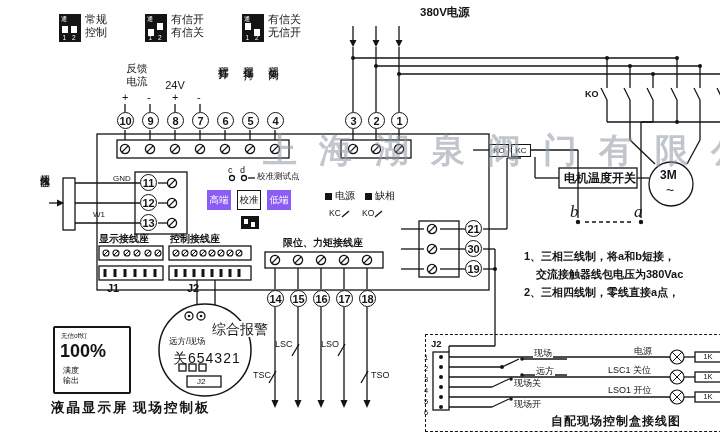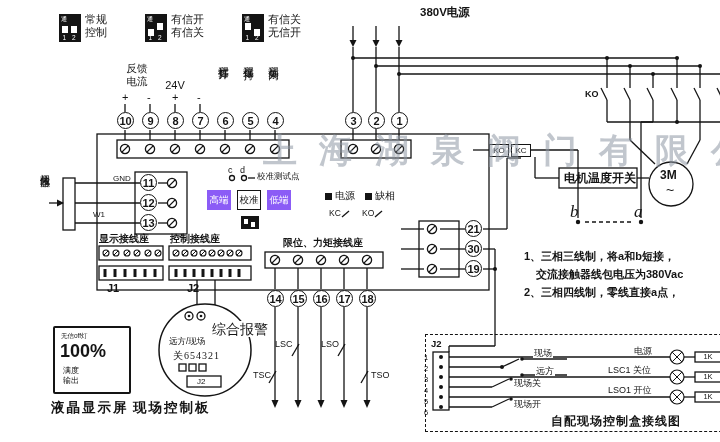--- a/index.html
+++ b/index.html
@@ -451,21 +451,21 @@
 <div class="lcd">
   <div class="t" style="left:6px;top:4px;font-size:6.5px;">无信off灯</div>
   <div class="t" style="left:5px;top:13px;font-size:18px;font-weight:700;">100%</div>
   <div class="t" style="left:8px;top:38px;font-size:8px;">满度</div>
   <div class="t" style="left:8px;top:48px;font-size:8px;">输出</div>
 </div>
 <div class="t caption" style="left:14px;top:400px;">液晶显示屏</div>
 
 <div class="t wbg" style="left:174px;top:321px;font-size:14px;z-index:3;">综合报警</div>
 <div class="t" style="left:132px;top:337px;font-size:8.5px;">远方/现场</div>
-<div class="t" style="left:136px;top:350px;font-size:10px;letter-spacing:1px;font-family:Liberation Serif, serif;">关654321</div>
+<div class="t" style="left:136px;top:350px;font-size:14px;letter-spacing:1px;">关654321</div>
 <div class="t" style="left:160px;top:377px;font-size:8px;">J2</div>
 <div class="t caption" style="left:96px;top:400px;">现场控制板</div>
 
 <div class="dashedbox"></div>
 <div class="t" style="left:394px;top:339px;font-size:9.5px;font-weight:700;">J2</div>
 <div class="t vert" style="left:384px;top:353px;height:58px;font-size:7.5px;letter-spacing:2px;">123456</div>
 <div class="t wbg" style="left:496px;top:348px;font-size:9px;z-index:3;">现场</div>
 <div class="t wbg" style="left:498px;top:366px;font-size:9px;z-index:3;">远方</div>
 <div class="t wbg" style="left:476px;top:378px;font-size:9px;z-index:3;">现场关</div>
 <div class="t wbg" style="left:476px;top:399px;font-size:9px;z-index:3;">现场开</div>

